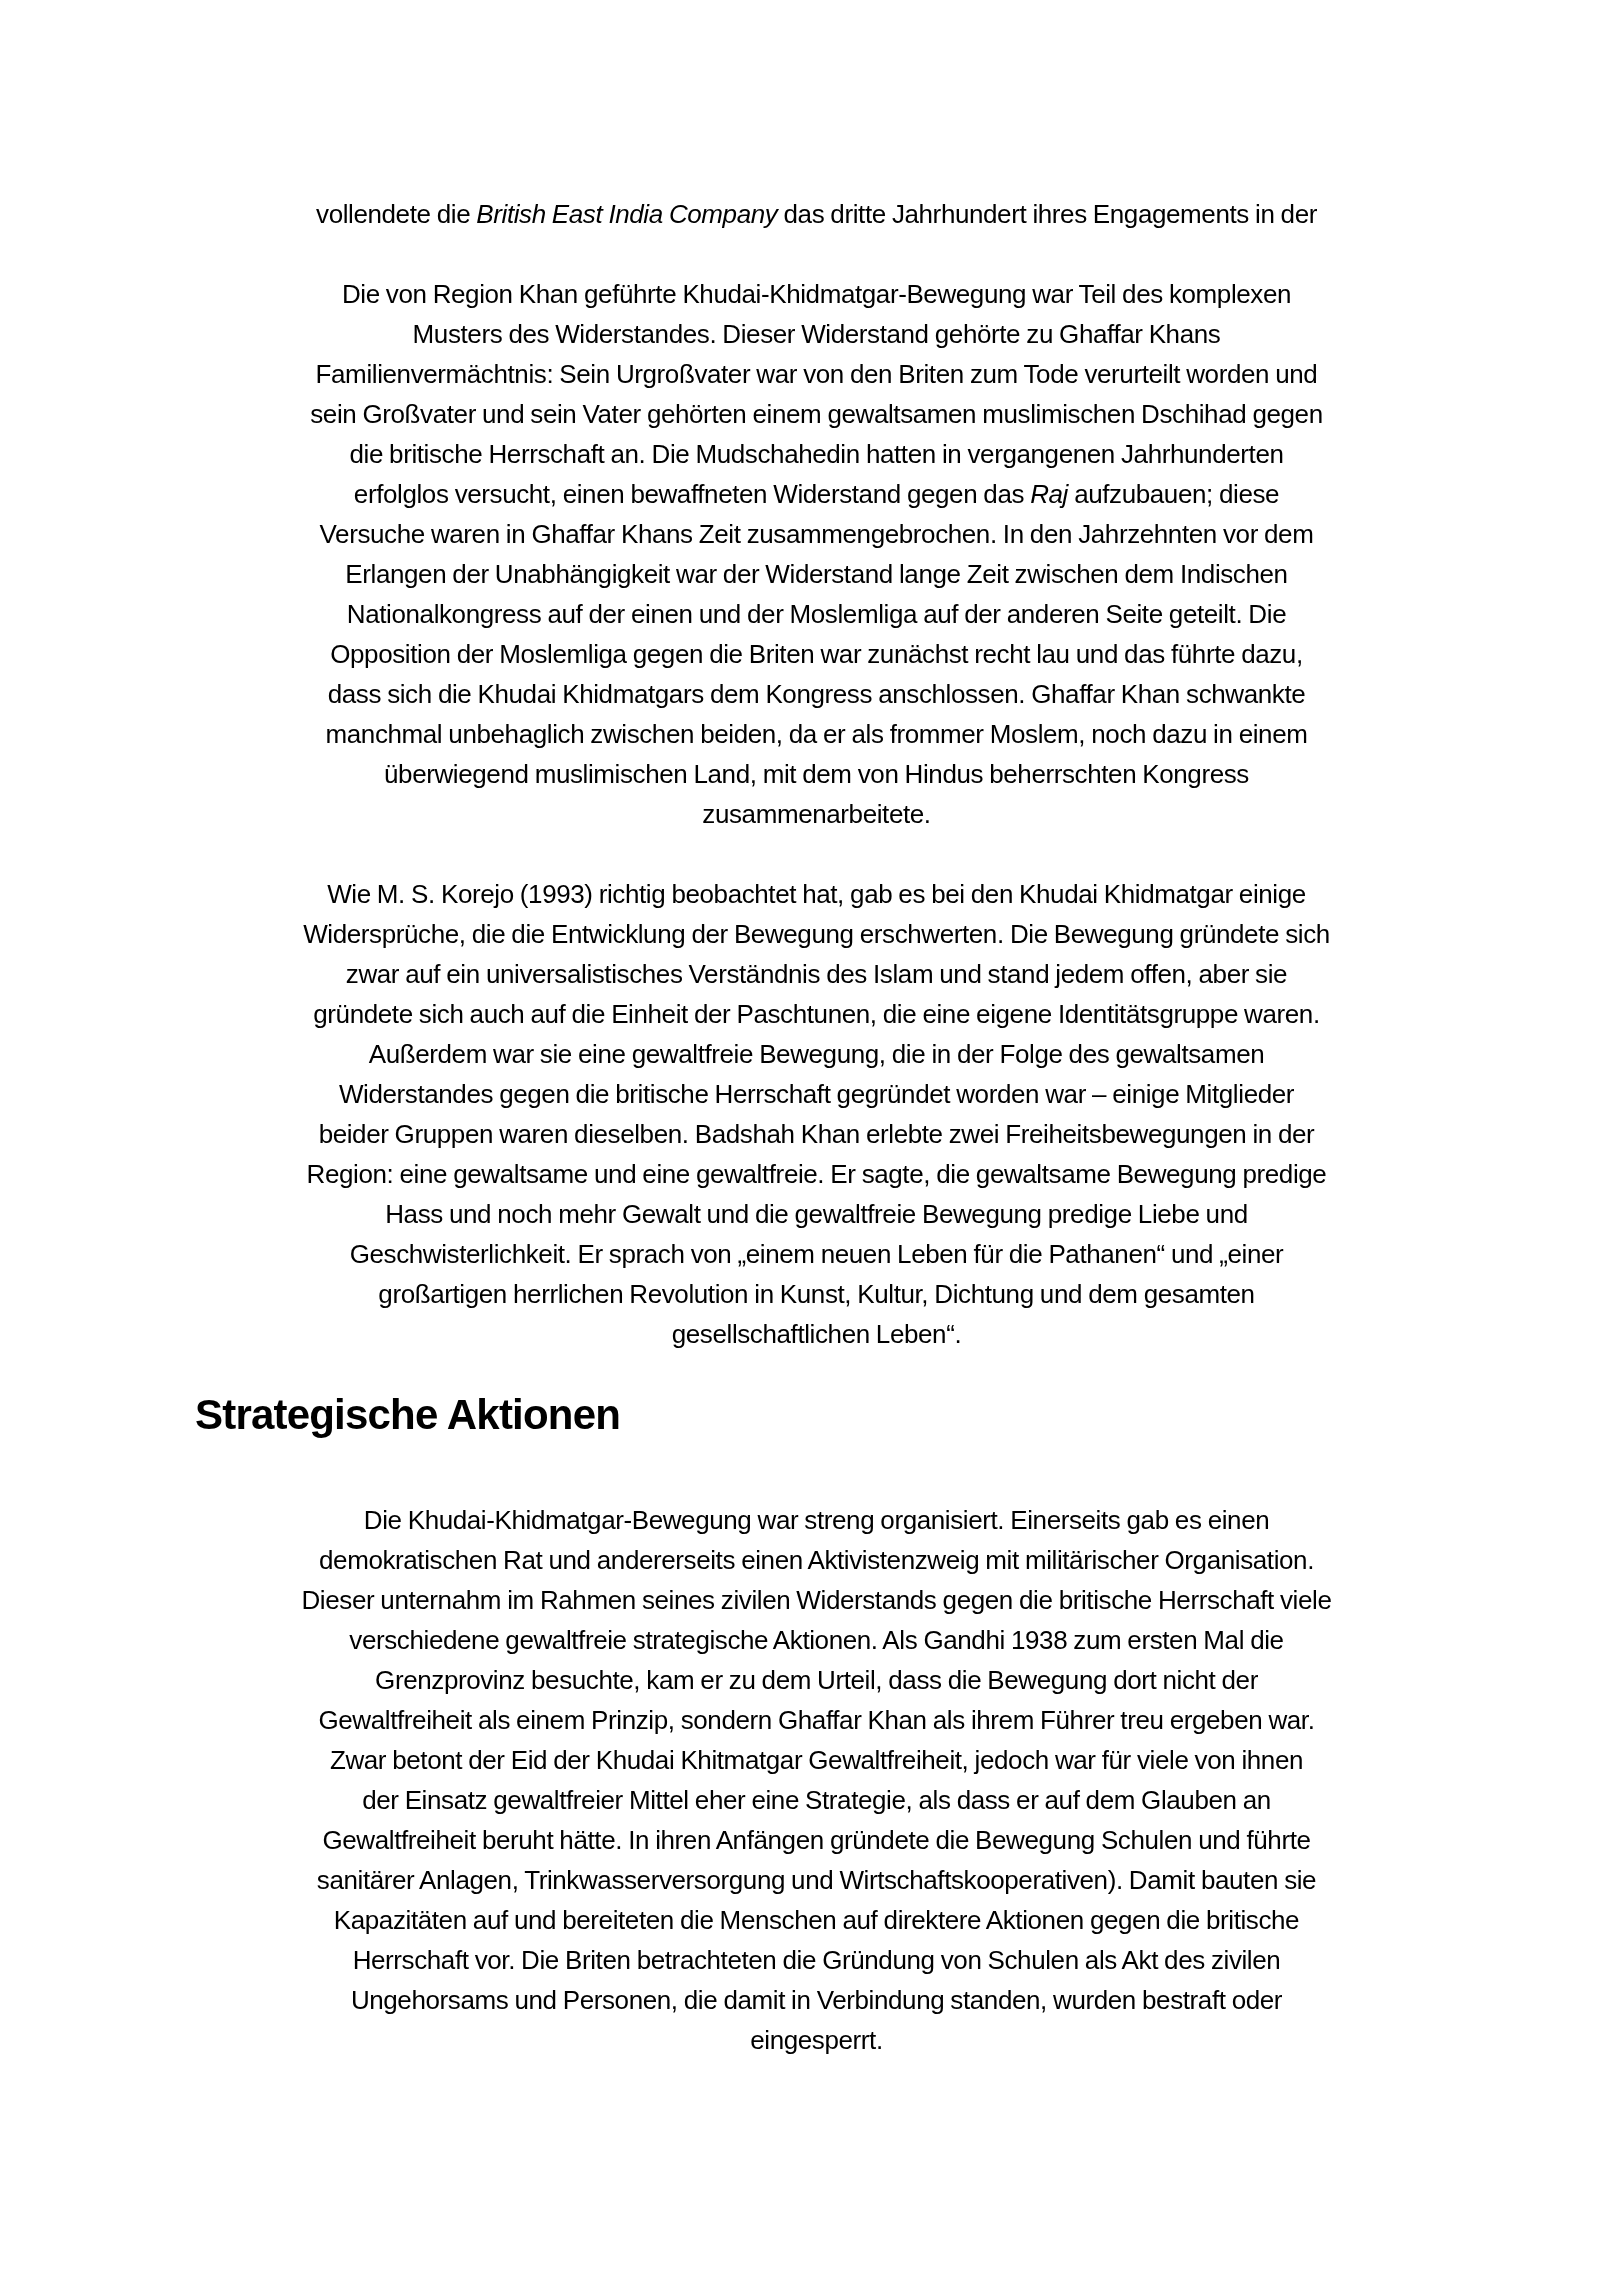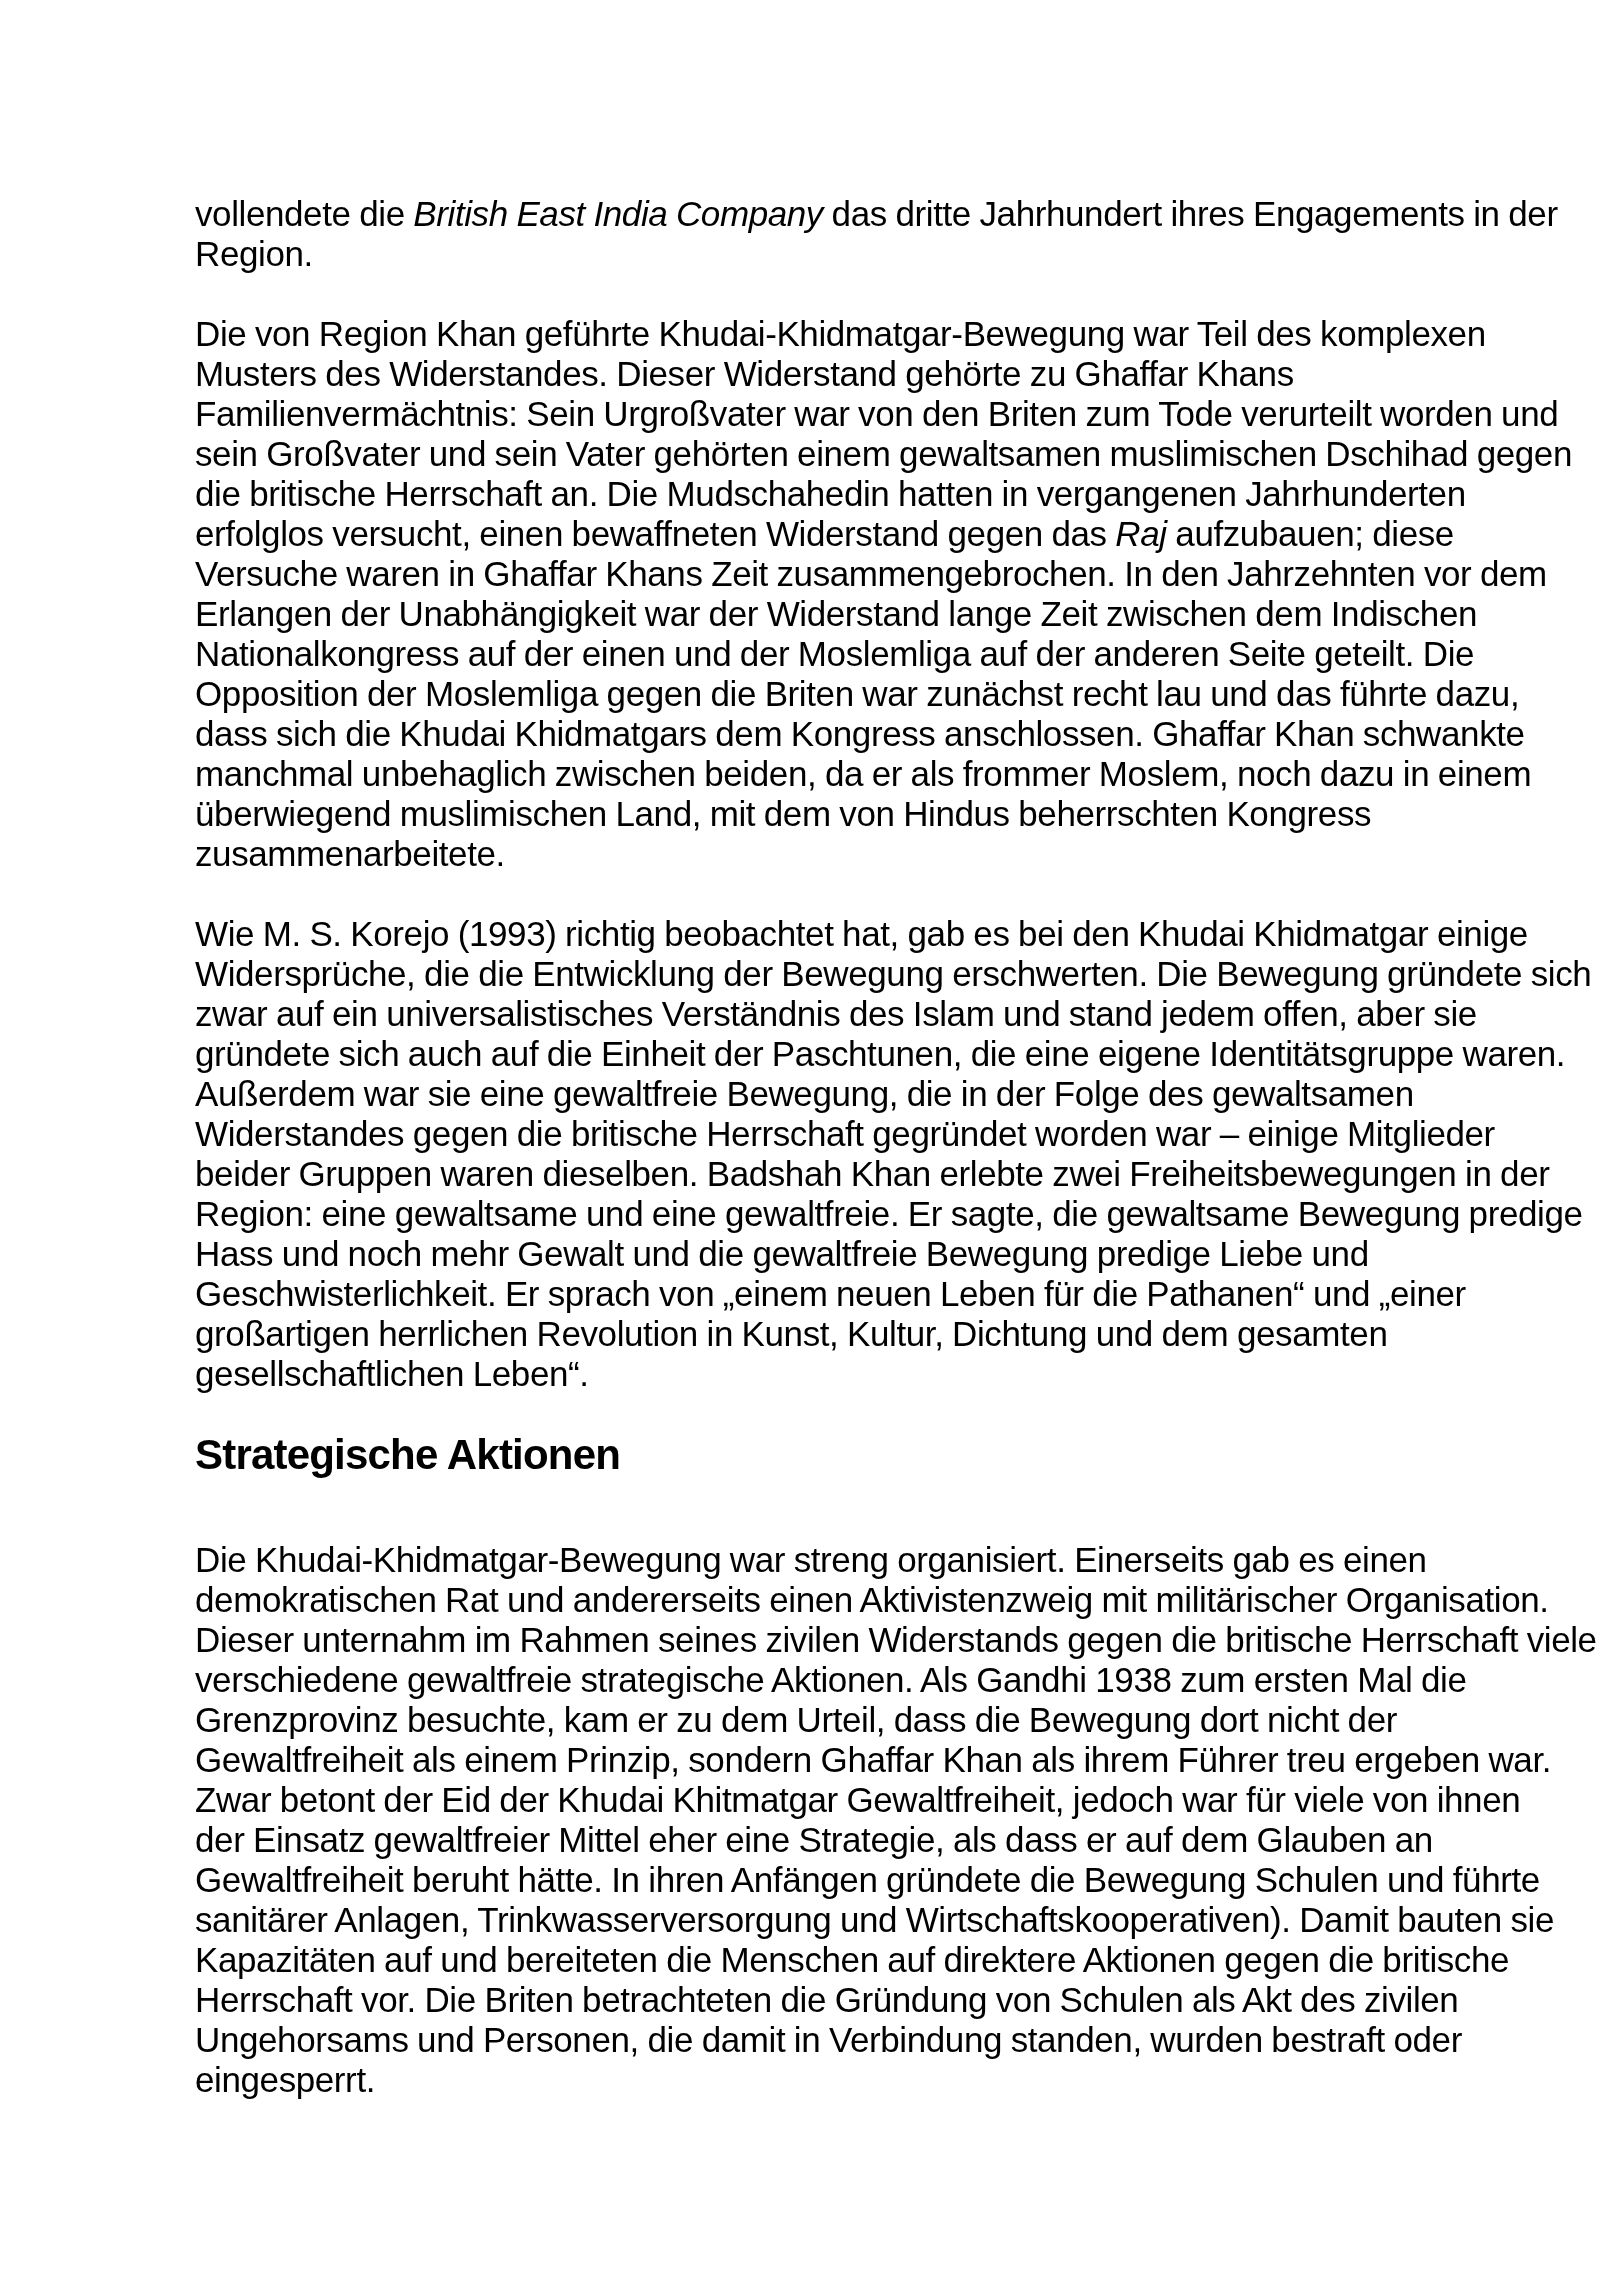--- a/index.html
+++ b/index.html
@@ -1,25 +1,26 @@
 <!DOCTYPE html>
 <html style="font-size:10.5px"><head>
 <meta charset="utf-8">
 <style>
   html, body { margin: 0; padding: 0; background: #ffffff; }
   body { width: 1623px; height: 2295px; position: relative; overflow: hidden; }
   .page { position: absolute; left: 195px; top: 194px; width: 1243px; color: #000; }
   .line {
     font-family: "Liberation Sans", sans-serif;
-    font-size: 35px;
+    font-size: 26px;
     line-height: 40px;
     height: 40px;
     white-space: nowrap;
     letter-spacing: -0.4px;
     word-spacing: -0.7px;
+    text-align: center;
   }
   .line i { font-style: italic; }
   .gap { height: 40px; }
   .heading {
     font-family: "Liberation Sans", sans-serif;
     font-weight: bold;
     font-size: 42px;
     line-height: 59px;
     height: 59px;
     letter-spacing: -0.8px;
@@ -28,21 +29,20 @@
     white-space: nowrap;
   }
 </style>
 </head>
 <body>
 
 <div class="page">
 
   <div>
     <div class="line"><span>vollendete die </span><i>British East India Company</i><span> das dritte Jahrhundert ihres Engagements in der</span></div>
-    <div class="line">Region.</div>
   </div>
 
   <div class="gap"></div>
 
   <div>
     <div class="line">Die von Region Khan geführte Khudai-Khidmatgar-Bewegung war Teil des komplexen</div>
     <div class="line">Musters des Widerstandes. Dieser Widerstand gehörte zu Ghaffar Khans</div>
     <div class="line">Familienvermächtnis: Sein Urgroßvater war von den Briten zum Tode verurteilt worden und</div>
     <div class="line">sein Großvater und sein Vater gehörten einem gewaltsamen muslimischen Dschihad gegen</div>
     <div class="line">die britische Herrschaft an. Die Mudschahedin hatten in vergangenen Jahrhunderten</div>

